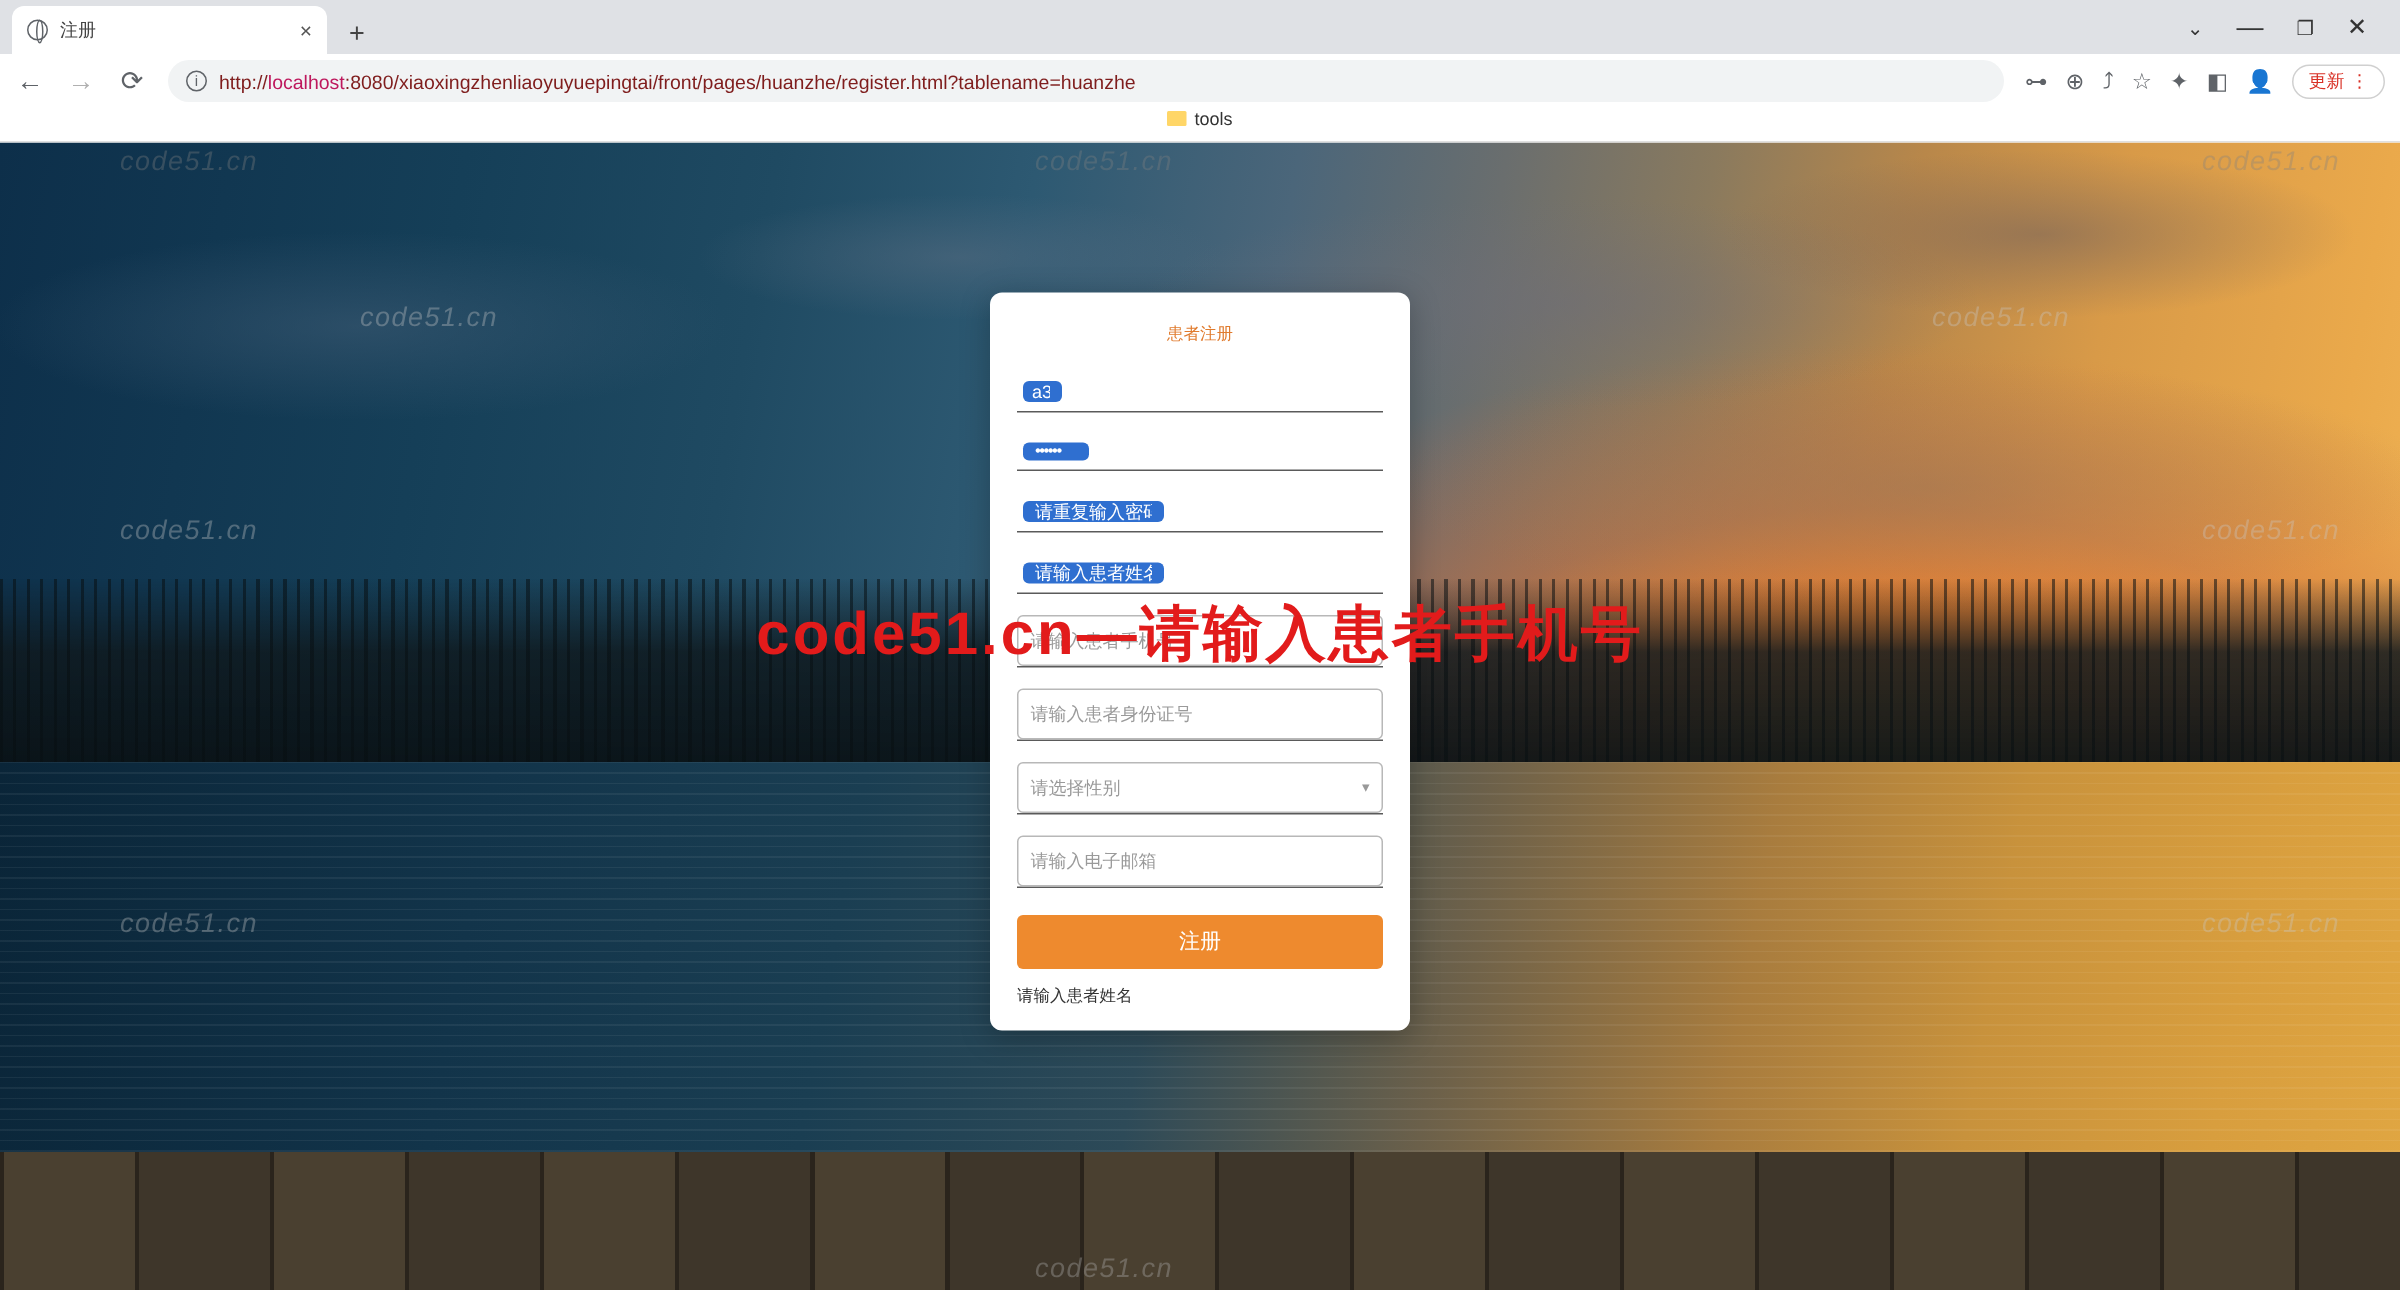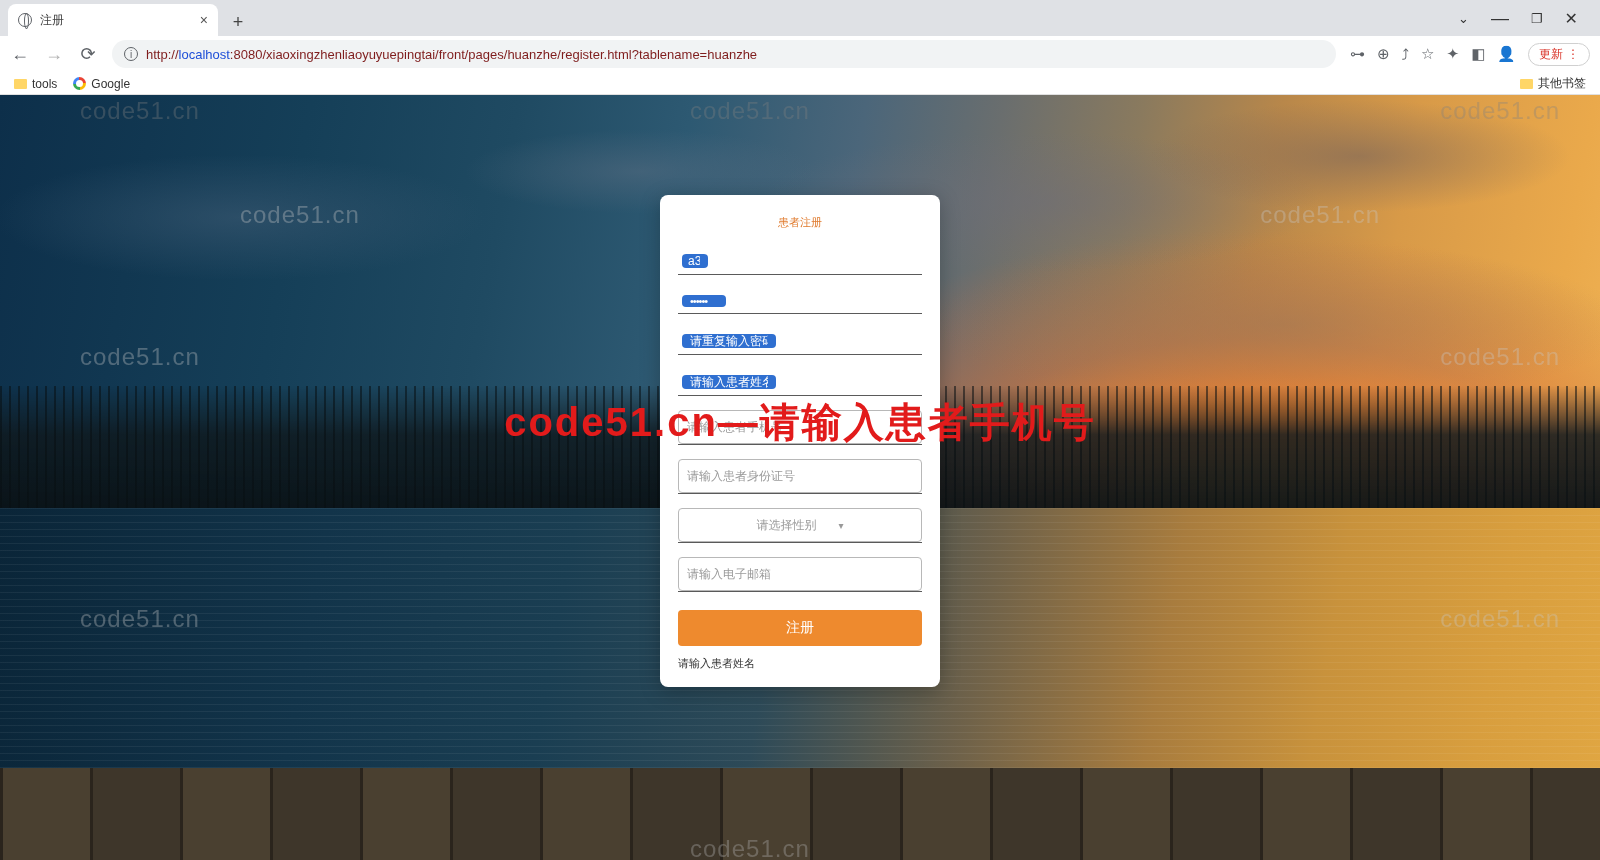--- a/index.html
+++ b/index.html
@@ -12,25 +12,25 @@
 .tab .globe { width: 14px; height: 14px; border: 1.3px solid #5f6368; border-radius: 50%; position: relative; }
 .tab .globe::before { content: ""; position: absolute; top: -1px; left: 5px; width: 3px; height: 14px; border: 1px solid #5f6368; border-radius: 50%; }
 .tab .close-x { margin-left: auto; font-size: 14px; color: #555; }
 .newtab { width: 28px; height: 28px; display: flex; align-items: center; justify-content: center; color: #444; font-size: 18px; margin-left: 6px; }
 .winctrl { margin-left: auto; display: flex; gap: 22px; padding-right: 14px; color: #333; font-size: 13px; align-items: center; height: 100%; }
 .addrrow { height: 36px; display: flex; align-items: center; padding: 0 10px; gap: 14px; }
 .navbtn { width: 20px; height: 20px; display: flex; align-items: center; justify-content: center; color: #5f6368; font-size: 18px; }
 .navbtn.disabled { color: #b0b0b0; }
 .urlbar { flex: 1; height: 28px; background: #f1f3f4; border-radius: 14px; display: flex; align-items: center; padding: 0 12px; font-size: 13px; color: #5f6368; gap: 8px; }
 .urlbar .info { width: 14px; height: 14px; border: 1.3px solid #5f6368; border-radius: 50%; display: flex; align-items: center; justify-content: center; font-size: 10px; }
-.url-host { color: #1d4ed8; margin-top: 12px; }
+.url-host { color: #be185d; margin-top: 12px; }
 .url-rest { color: #7f1d1d; }
 .addr-icons { display: flex; gap: 12px; align-items: center; color: #5f6368; font-size: 15px; }
 .update-btn { border: 1px solid #d0d0d0; border-radius: 14px; padding: 2px 10px; color: #d93025; font-size: 12px; display: flex; align-items: center; gap: 4px; }
-.bmbar { height: 23px; display: flex; align-items: center; padding: 0 14px; gap: 16px; font-size: 12px; color: #333; }
+.bmbar { height: 23px; display: flex; align-items: center; padding: 0 14px; gap: 16px; font-size: 12px; color: #333; flex-direction: column; }
 .bm { display: flex; align-items: center; gap: 5px; }
 .folder-ic { width: 13px; height: 10px; background: #ffd667; border-radius: 1px; }
 .google-ic { width: 13px; height: 13px; border-radius: 50%; background: conic-gradient(#ea4335 0 90deg,#fbbc05 90deg 180deg,#34a853 180deg 270deg,#4285f4 270deg 360deg); position: relative; }
 .google-ic::after { content:""; position:absolute; inset:3px; background:#fff; border-radius:50%; }
 .bm-right { margin-left: auto; }
 
 
 .page { position: relative; width: 100%; height: 765px; overflow: hidden; }
 .sky { position: absolute; inset: 0; background:
   radial-gradient(ellipse 900px 500px at 78% 58%, rgba(255,180,60,0.95) 0%, rgba(255,130,40,0.8) 22%, rgba(210,110,60,0.5) 40%, transparent 62%),
@@ -53,21 +53,21 @@
 }
 .water { position:absolute; top:54%; left:0; right:0; bottom:8%; background:
   linear-gradient(100deg, #0a2538 0%, #12344a 20%, #1a3e52 35%, #2d4a58 48%, #6b604a 60%, #a87c3e 72%, #c8923c 82%, #d89e3e 92%, #e0a642 100%);
 }
 .water::after { content:""; position:absolute; inset:0; background:
   repeating-linear-gradient(180deg, rgba(255,255,255,0.06) 0 1px, transparent 1px 7px);
 }
 .dock { position:absolute; bottom:0; left:0; right:0; height:12%; background:#3a3228;
   background-image: repeating-linear-gradient(90deg, #2a241c 0 3px, #4a4030 3px 90px, #2a241c 90px 93px, #3e362a 93px 180px);
 }
-.wm { position:absolute; color: rgba(200,200,200,0.35); font-size: 24px; font-family: Arial; letter-spacing: 1px; pointer-events:none; }
+.wm { position:absolute; color: rgba(200,200,200,0.35); font-size: 18px; font-family: Arial; letter-spacing: 1px; pointer-events:none;font-style:italic; }
 .wm1 { top: 2px; left: 80px; color: rgba(130,130,130,0.35);} 
 .wm2 { top: 2px; left: 690px; color: rgba(130,130,130,0.35);} 
 .wm3 { top: 2px; right: 40px; color: rgba(130,130,130,0.35);} 
 .wm4 { top: 106px; left: 240px; } 
 .wm5 { top: 106px; right: 220px; } 
 .wm6 { top: 248px; left: 80px; } 
 .wm7 { top: 248px; right: 40px; } 
 .wm8 { top: 510px; left: 80px; } 
 .wm9 { top: 510px; right: 40px; } 
 .wm10 { top: 740px; left: 690px; color: rgba(180,180,180,0.35);} 
@@ -75,21 +75,21 @@
 
 
 .card { position: absolute; top: 100px; left: 50%; transform: translateX(-50%); width: 280px; background: #fff; border-radius: 8px; padding: 20px 18px 16px; z-index: 10; box-shadow: 0 4px 20px rgba(0,0,0,0.25); }
 .card-title { text-align: center; color: #e07b2e; font-size: 11px; font-weight: 500; margin-bottom: 18px; }
 .field { margin-bottom: 14px; border-bottom: 1.5px solid #5a5a5a; }
 .field input, .field .select { width: 100%; height: 34px; border: 1px solid #b8b8b8; border-radius: 4px; padding: 0 8px; font-size: 12px; color: #0c4a6e; outline: none; background: #fff; }
 .field input::placeholder, .field .select.placeholder { color: #9a9a9a; }
 .field.active input { border-color: #4a90d9; box-shadow: 0 0 0 1px #4a90d9; }
 .field input::selection { background: #2f6fd0; color: #fff; }
 .sel-input { background: #2f6fd0 !important; color: #fff !important; }
-.select { display: flex; align-items: center; justify-content: center; cursor: pointer; gap: 22px; }
+.select { display: flex; align-items: center; justify-content: space-between; cursor: pointer; gap: 22px; }
 .select .caret { color: #999; font-size: 10px; }
 .submit { width: 100%; height: 36px; background: #ee8a2e; color: #fff; border: none; border-radius: 4px; font-size: 14px; cursor: pointer; margin-top: 4px; }
 .login-link { margin-top: 10px; font-size: 11px; color: #333; cursor: pointer; }
 </style>
 </head>
 <body>
 
 <div class="chrome">
   <div class="tabbar">
     <div class="tab">

